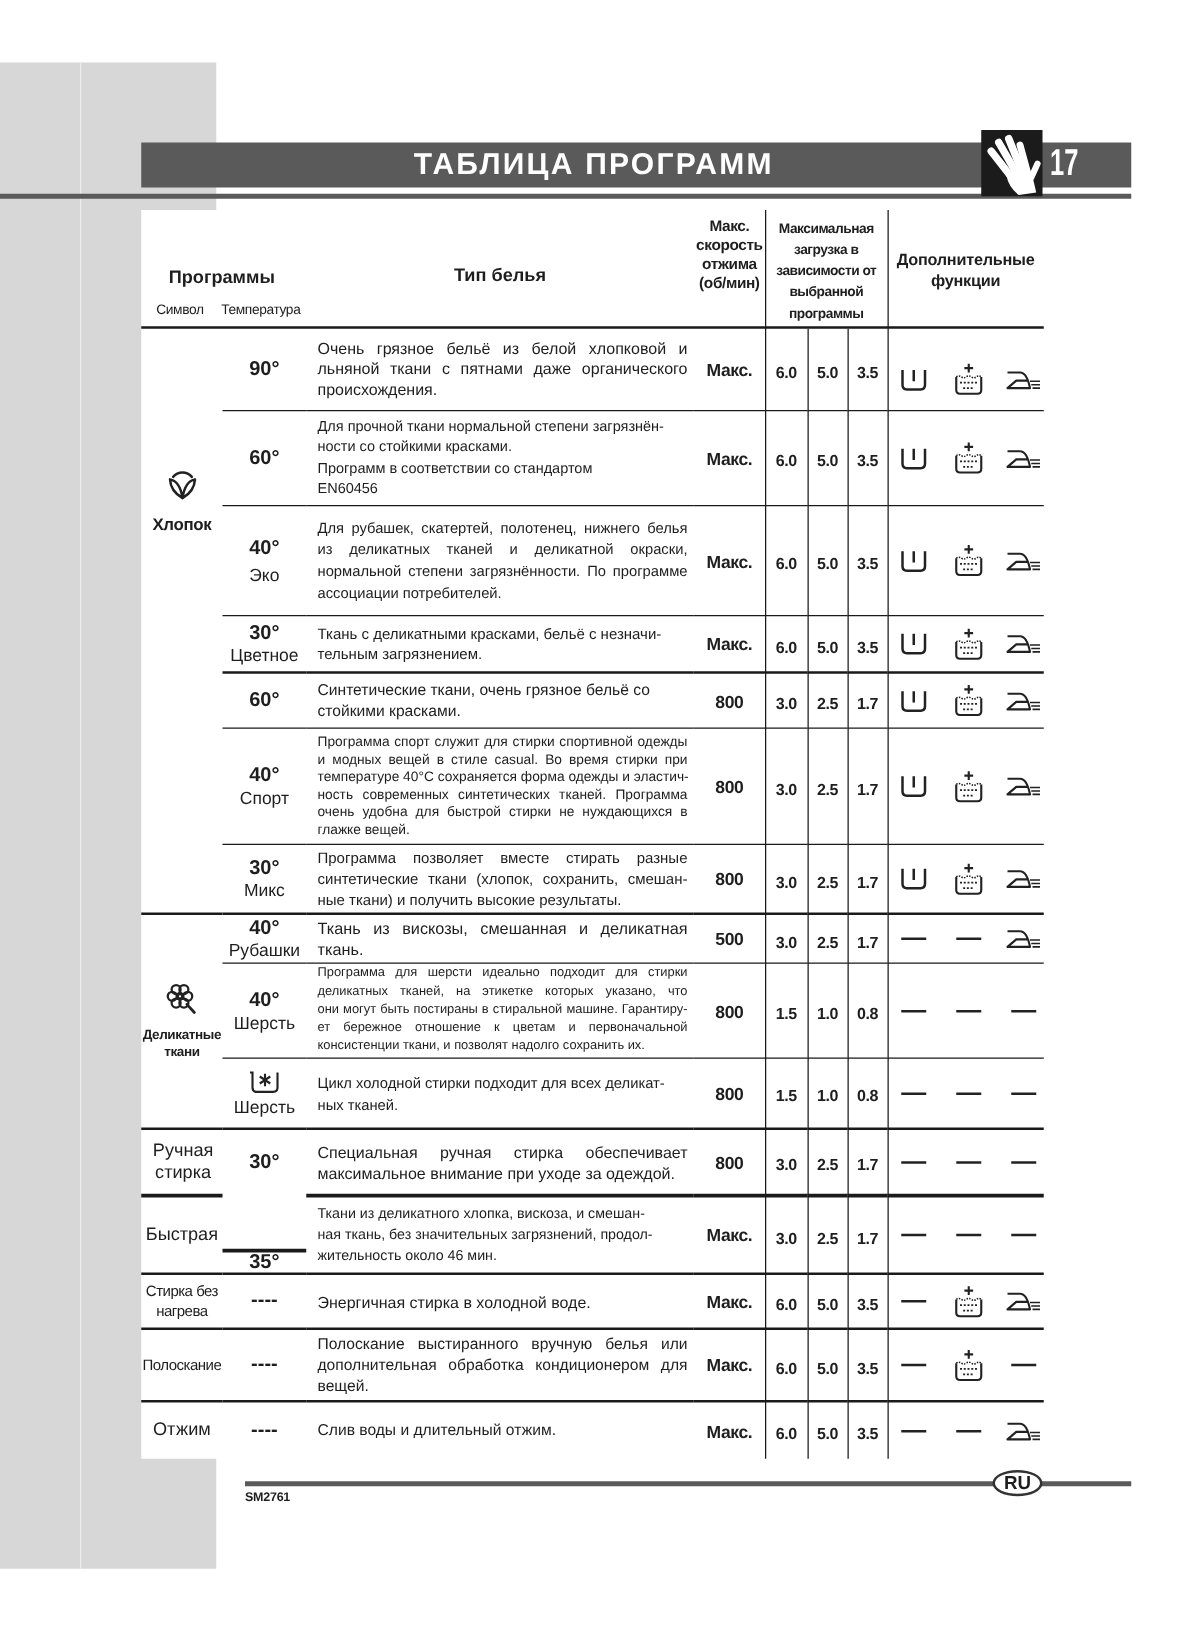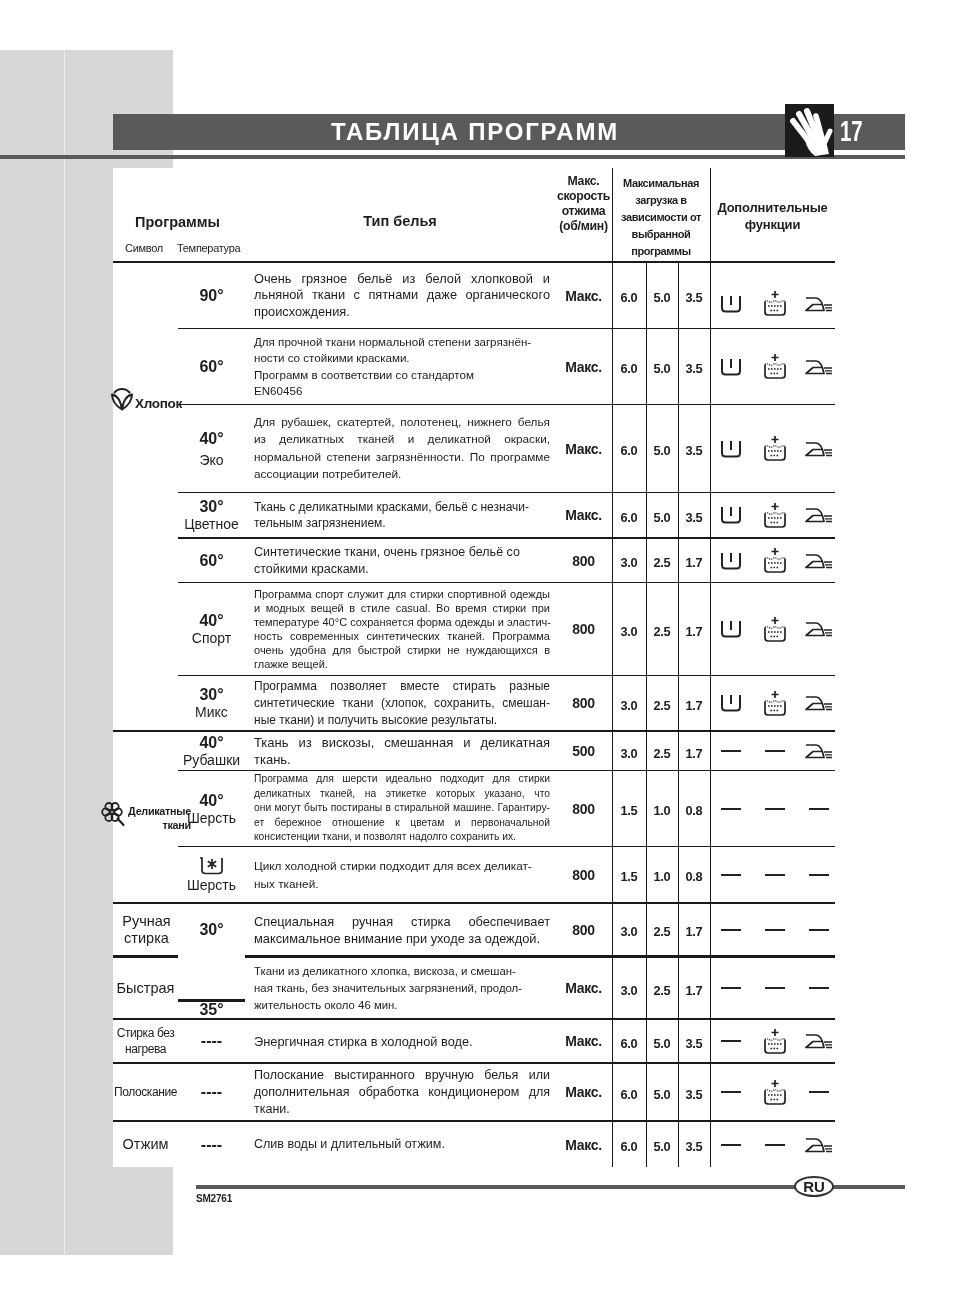--- a/index.html
+++ b/index.html
@@ -31,21 +31,21 @@
   #grid {
     position: absolute; left: 0; top: 95px; width: 722px; display: grid;
     grid-template-columns: 65px 67px 310px 57px 34px 32px 32px 125px;
     grid-template-rows: 65px 76px 88px 45px 45px 93px 55px 40px 76px 56px 53px 63px 44px 58px 47px;
   }
   .cell { box-sizing: border-box; border-top: 1px solid #1a1a1a; display: flex; align-items: center; justify-content: center; min-width: 0; }
   .cell.gtop { border-top-width: 2px; }
   .cell.r0 { border-top: 0; }
   .cell.r11.gtop { border-top-width: 3px; }
 
-  .sym { flex-direction: row; text-align: center; }
+  .sym { flex-direction: column; text-align: center; }
   .sym .label { font-weight: bold; white-space: pre-line; line-height: 15px; margin-top: 6px; letter-spacing: -0.3px; }
   .sym.g0 .label { font-size: 13.5px; }
   .sym.g1 .label { font-size: 11.5px; }
   .sym.g2 .label { font-size: 10.8px; line-height: 14px; margin-top: 2px; }
   .sym.g3 .label, .sym.g4 .label, .sym.g7 .label { font-weight: normal; font-size: 14.5px; line-height: 17px; margin-top: 0; letter-spacing: 0; }
   .sym.g5 .label, .sym.g6 .label { font-weight: normal; font-size: 12px; line-height: 16px; margin-top: 0; letter-spacing: -0.4px; }
   .sym.g3 .label { padding-left: 2px; }
 
   .temp { flex-direction: column; text-align: center; }
   .temp .tval { font-weight: bold; font-size: 16px; line-height: 18px; }
@@ -494,21 +494,21 @@
         </span>
         <span class="slot">
           <span class="ico"><svg width="30" height="18" viewBox="0 0 30 18">
               <g fill="none" stroke="#222" stroke-width="1.7" stroke-linejoin="round">
                 <path d="M2 3 H12 Q17.5 3 20 15.5 H2 L9 9.5 H18.5"></path>
                 <path d="M20 10 H28 M21 12.8 H28 M22 15.5 H28" stroke-width="1.3"></path>
               </g>
             </svg></span>
         </span>
       </div>
-      <div class="cell sym g2 gtop r7" style="grid-area: 8 / 1 / span 3; text-align: right;">
+      <div class="cell sym g2 gtop r7" style="grid-area: 8 / 1 / span 3;">
         <span class="ico"><svg width="28" height="28" viewBox="0 0 28 28">
             <g fill="none" stroke="#222" stroke-width="1.8">
               <circle cx="18.2" cy="11" r="3.6"></circle>
               <circle cx="15.1" cy="16.4" r="3.6"></circle>
               <circle cx="8.9" cy="16.4" r="3.6"></circle>
               <circle cx="5.8" cy="11" r="3.6"></circle>
               <circle cx="8.9" cy="5.6" r="3.6"></circle>
               <circle cx="15.1" cy="5.6" r="3.6"></circle>
               <circle cx="12" cy="11" r="1.8"></circle>
               <path d="M17.5 17.5 L23.5 24" stroke-width="2.2" stroke-linecap="round"></path>
@@ -752,21 +752,21 @@
       <div class="cell sym g6 gtop r13" style="grid-area: 14 / 1 / span 1;">
         <span class="label">Полоскание</span>
       </div>
       <div class="cell temp gtop r13" style="grid-area: 14 / 2;">
         <span class="tval">----</span>
       </div>
       <div class="cell desc gtop r13" style="grid-area: 14 / 3;">
         <div class="inner">
           <span class="ln">Полоскание выстиранного вручную белья или</span>
           <span class="ln">дополнительная обработка кондиционером для</span>
-          <span class="ln last">ткани.</span>
+          <span class="ln last">вещей.</span>
         </div>
       </div>
       <div class="cell spin gtop r13" style="grid-area: 14 / 4;">
         <span>Макс.</span>
       </div>
       <div class="cell load gtop r13" style="grid-area: 14 / 5;">
         <span>6.0</span>
       </div>
       <div class="cell load gtop r13" style="grid-area: 14 / 6;">
         <span>5.0</span>

